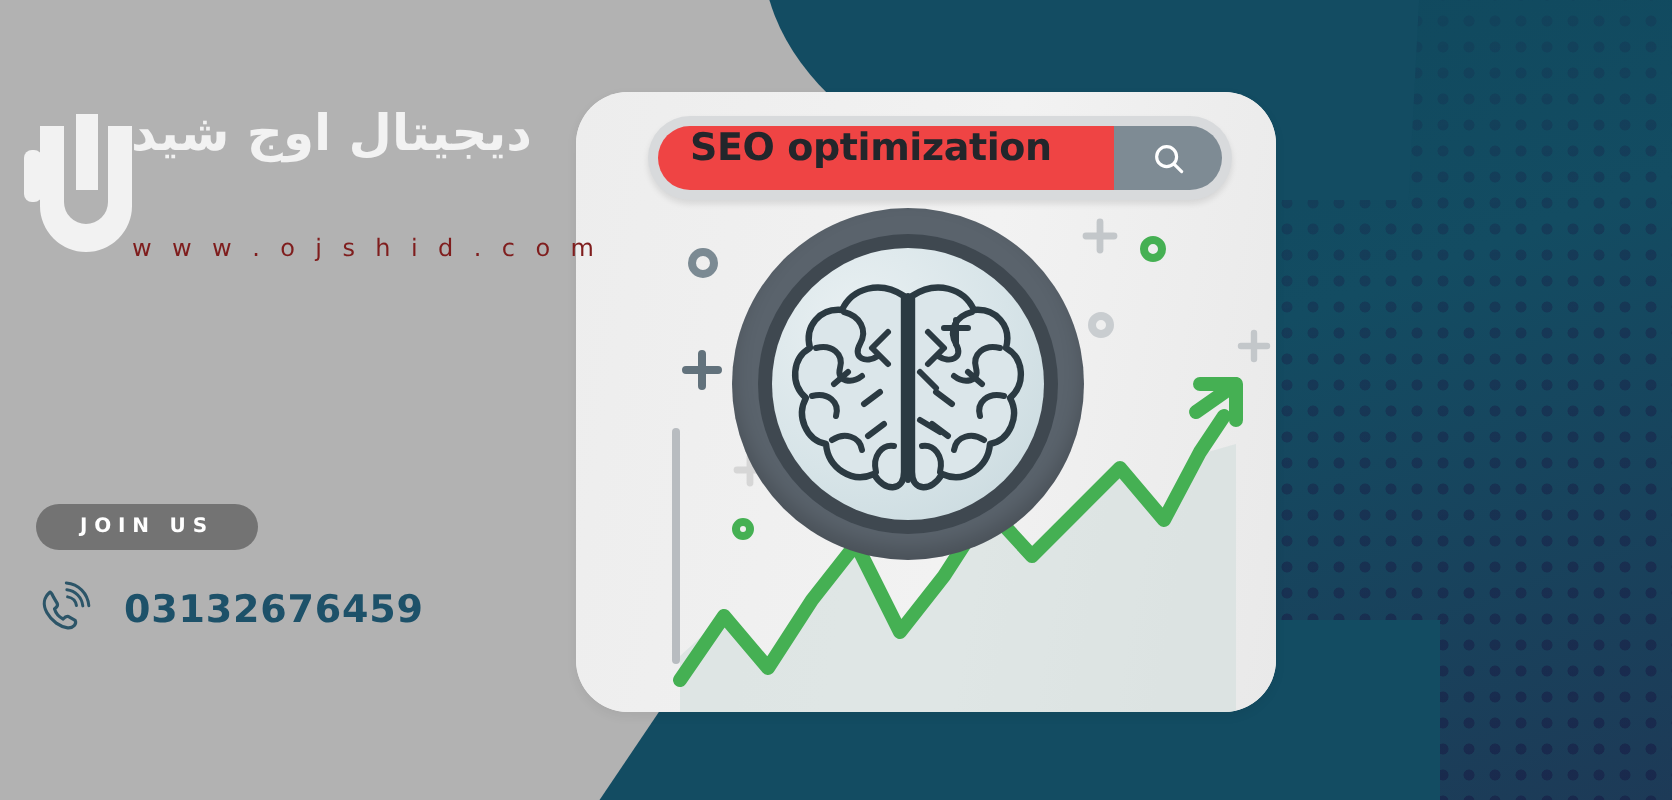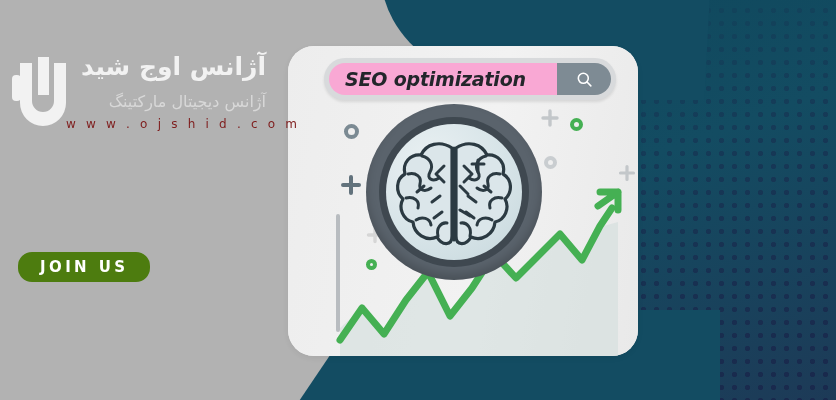--- a/index.html
+++ b/index.html
@@ -78,27 +78,26 @@
     left: 36px; top: 12px;
     width: 292px; height: 42px;
     background: #d8dadc;
     border-radius: 21px;
     box-shadow: 0 2px 3px rgba(0,0,0,0.10);
   }
   .search-field {
     position: absolute;
     left: 5px; top: 5px;
     width: 228px; height: 32px;
-    background: #f9a8d4;
+    background: #ef4444;
     border-radius: 16px 0 0 16px;
     display: flex;
-    align-items: center;
+    align-items: flex-start;
     padding-left: 16px;
     box-sizing: border-box;
-    font-style: italic;
   }
   .search-text {
     font-size: 19px;
     font-weight: 700;
     color: #23262b;
     letter-spacing: -0.2px;
     white-space: nowrap;
   }
   .search-btn {
     position: absolute;
@@ -201,24 +200,24 @@
     font-weight: 400;
     color: #7f1d1d;
     letter-spacing: 3.2px;
     white-space: nowrap;
   }
 
   .join-pill {
     position: absolute;
     left: 18px; top: 252px;
     padding: 6px 22px;
-    background: #4d7c0f;
+    background: #737373;
     border-radius: 14px;
     color: #ffffff;
-    font-size: 15px;
+    font-size: 10px;
     font-weight: 700;
     letter-spacing: 3.4px;
   }
   .contact-row {
     position: absolute;
     display: flex;
     align-items: center;
     gap: 14px;
   }
   .contact-row.phone { left: 14px; top: 288px; }
@@ -357,22 +356,35 @@
 
   <div class="brand">
 
     <svg class="logo-mark" viewBox="0 0 62 72">
       <path d="M8 6 H20 V44 A11 11 0 0 0 42 44 V6 H54 V46
                A23 23 0 0 1 8 46 Z" fill="#f2f2f2"></path>
       <rect x="26" y="0" width="11" height="38" fill="#f2f2f2"></rect>
       <rect x="0" y="18" width="9" height="26" rx="4" fill="#f2f2f2"></rect>
     </svg>
 
-    <div class="brand-title">آژانس اوج شید</div>
-    <div class="brand-sub">آژانس دیجیتال مارکتینگ</div>
+    <div class="brand-title">دیجیتال اوج شید</div>
     <div class="brand-url">w w w . o j s h i d . c o m</div>
 
     <div class="join-pill">JOIN US</div>
 
+    <div class="contact-row phone">
+      <span class="contact-ico">
+        <svg viewBox="0 0 32 32" width="30" height="30">
+          <path d="M9.5 6.5 C6.5 9 5.5 13 8 17.5 C10.5 22 15 25 19 25.5
+                   C22 25.8 24 23.5 23 21.5 L19.5 19.5 C18.3 19 17.3 20 16.6 20.8
+                   C14.6 19.8 12.6 17.5 12 15.4 C12.9 14.8 14 13.9 13.5 12.6 L11.4 9
+                   C10.8 7.8 10.2 6.2 9.5 6.5 Z" fill="none" stroke="#2c5568" stroke-width="1.7" stroke-linejoin="round"></path>
+          <path d="M19 9 C21.5 9.4 23.3 11.2 23.7 13.6" fill="none" stroke="#2c5568" stroke-width="1.6" stroke-linecap="round"></path>
+          <path d="M18.6 5.2 C23.2 5.7 26.6 9.2 27.1 13.8" fill="none" stroke="#2c5568" stroke-width="1.6" stroke-linecap="round"></path>
+          <path d="M18.3 1.6 C24.9 2.2 29.7 7.1 30.3 13.7" fill="none" stroke="#2c5568" stroke-width="1.6" stroke-linecap="round"></path>
+        </svg>
+      </span>
+      <span class="contact-txt">03132676459</span>
+    </div>
 
 
   </div>
 </div>
 
 </body></html>

